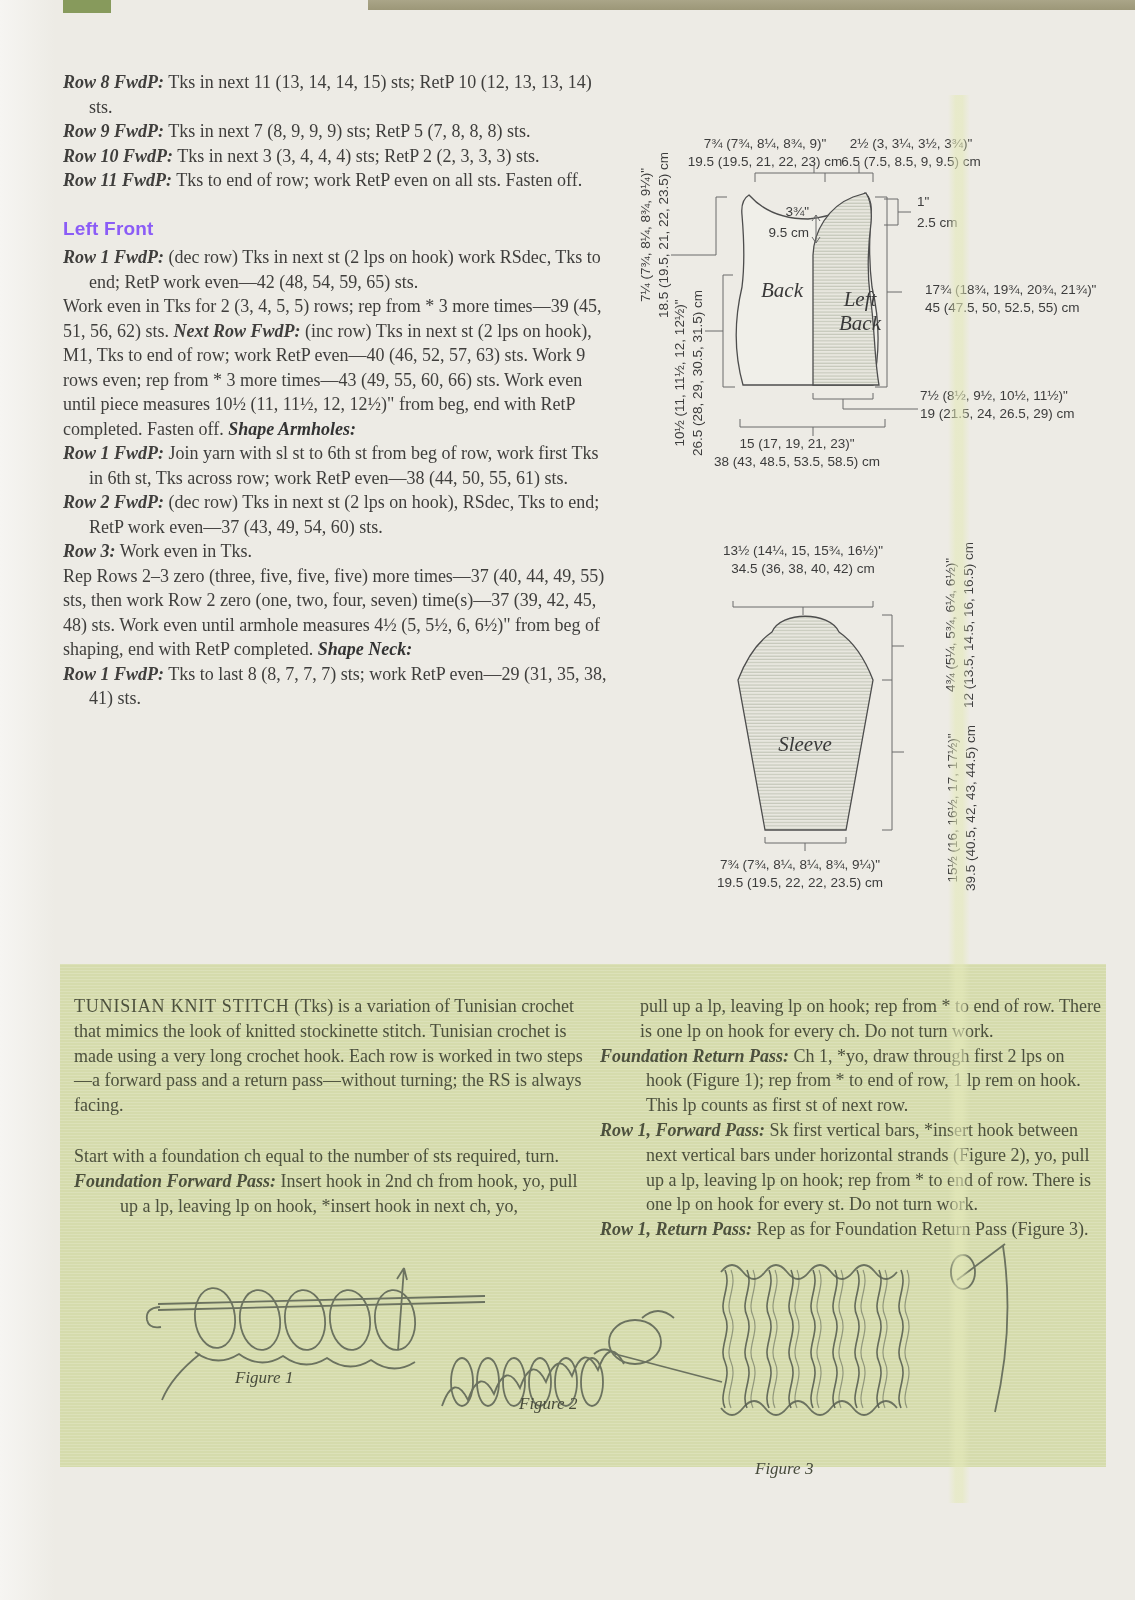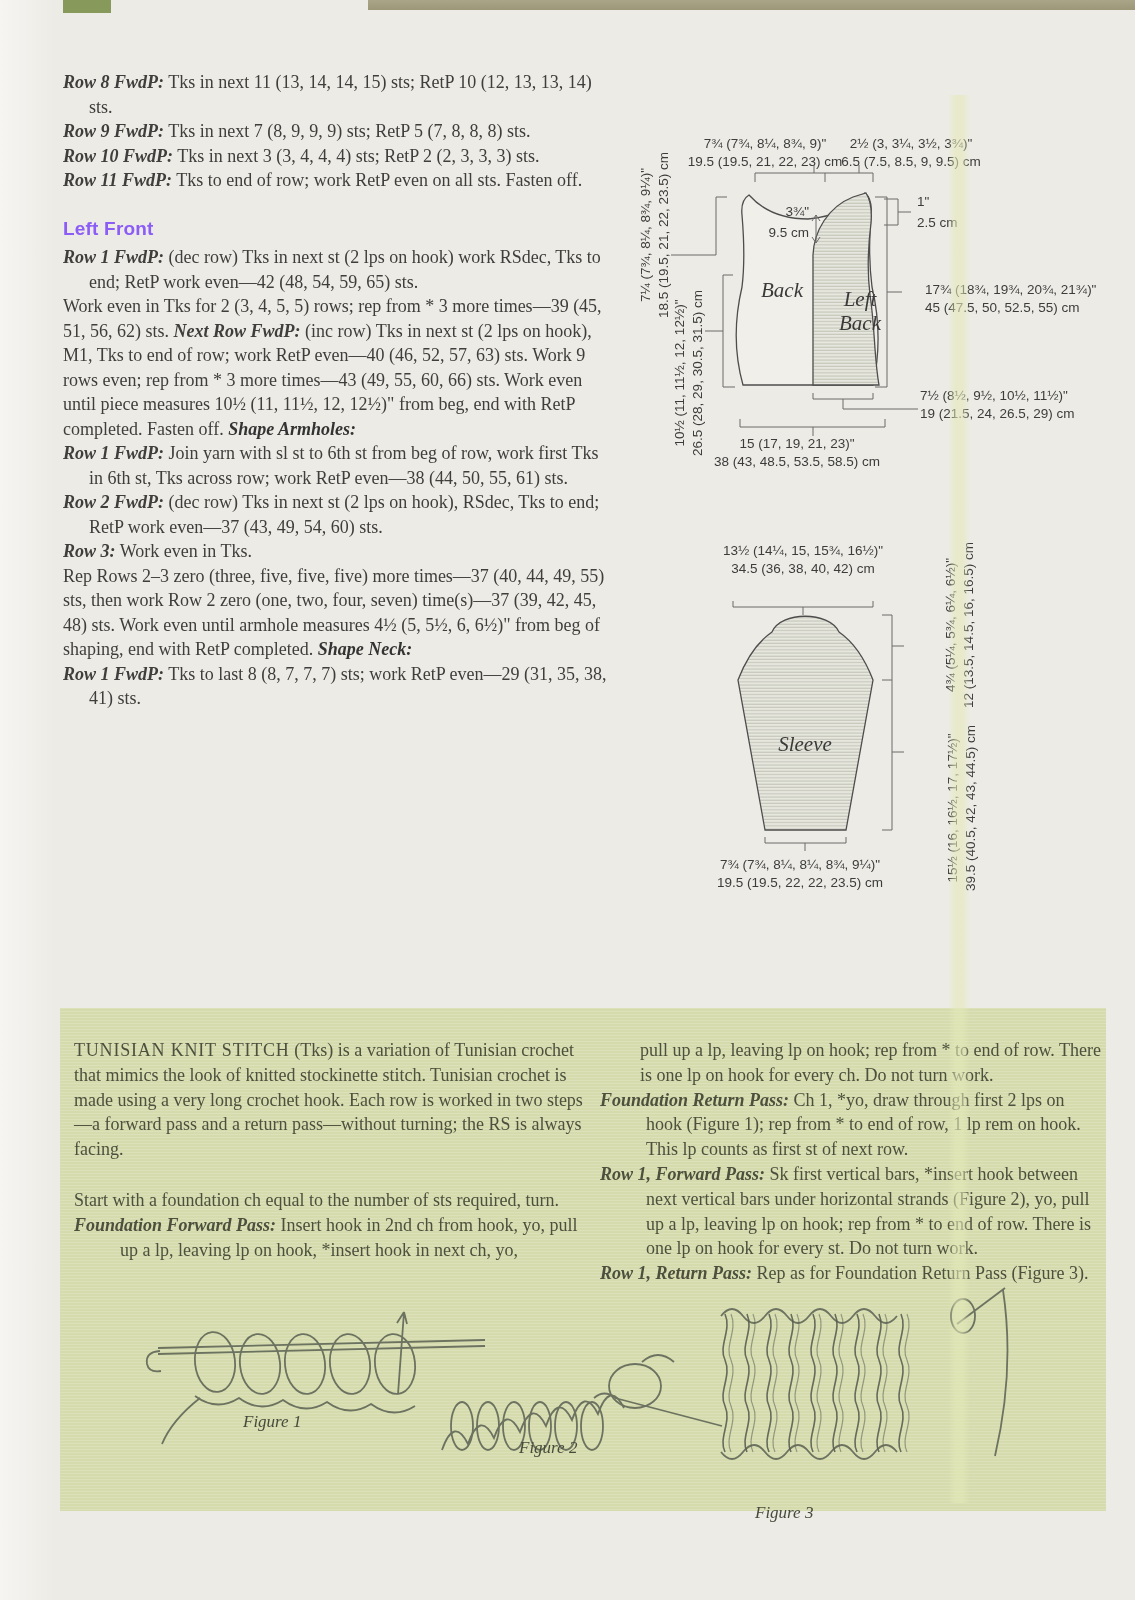--- a/index.html
+++ b/index.html
@@ -22,21 +22,21 @@
   .schem-body{left:615px;top:135px;width:480px;height:345px;}
   .schem-sleeve{left:640px;top:540px;width:460px;height:380px;}
   .schem svg{position:absolute;left:0;top:0;}
   .dl{position:absolute;font-family:"Liberation Sans",sans-serif;font-size:13.5px;line-height:18px;color:#3c3c3c;white-space:nowrap;}
   .dl.c{transform:translateX(-50%);text-align:center;}
   .dl.rr{text-align:right;transform:translateX(-100%);}
   .dl.rot{transform:translate(-50%,-50%) rotate(-90deg);text-align:center;}
   .glabel{position:absolute;font-family:"Liberation Serif",serif;font-style:italic;font-size:21px;color:#3a3a3a;transform:translateX(-50%);text-align:center;line-height:24px;white-space:nowrap;}
 
   
-  .stitch-box{position:absolute;left:60px;top:1008px;width:1046px;height:503px;background:#d5dbac;color:#4c503d;font-size:18px;line-height:24.8px;}
+  .stitch-box{position:absolute;left:60px;top:964px;width:1046px;height:503px;background:#d5dbac;color:#4c503d;font-size:18px;line-height:24.8px;}
   .stitch-box::before{content:"";position:absolute;inset:0;background:repeating-linear-gradient(180deg,rgba(255,255,255,.16) 0 1px,rgba(0,0,0,0) 1px 3px);pointer-events:none;}
   .gb-col{position:absolute;top:30px;}
   .gb-col1{left:14px;width:512px;}
   .gb-col2{left:540px;width:502px;}
   .gb-col p{margin:0;}
   .gb-space{margin-top:26px !important;}
   .gb-hang{padding-left:46px;text-indent:-46px;}
   .gb-cont{padding-left:40px;}
   .caps{letter-spacing:.8px;}
   .figcap{position:absolute;font-family:"Liberation Serif",serif;font-style:italic;font-size:17px;color:#474b3b;white-space:nowrap;}
@@ -182,21 +182,21 @@
         <ellipse cx="75" cy="66" rx="20" ry="30" transform="rotate(-6 75 66)"></ellipse>
         <ellipse cx="120" cy="68" rx="20" ry="30" transform="rotate(-6 120 68)"></ellipse>
         <ellipse cx="165" cy="68" rx="20" ry="30" transform="rotate(-6 165 68)"></ellipse>
         <ellipse cx="210" cy="68" rx="20" ry="30" transform="rotate(-6 210 68)"></ellipse>
         <ellipse cx="255" cy="68" rx="20" ry="30" transform="rotate(-6 255 68)"></ellipse>
         <path d="M55,100 q22,16 44,2 q22,16 44,2 q22,16 44,2 q22,16 44,2 q22,16 44,2"></path>
         <path d="M258,98 L264,16 M264,16 l-7,11 M264,16 l3,12"></path>
         <path d="M60,102 q-28,22 -38,46"></path>
       </g>
     </svg>
-    <div class="figcap" style="left:175px;top:402px;margin-left:8px;">Figure 1</div>
+    <div class="figcap" style="left:175px;top:402px;">Figure 1</div>
 
     <svg class="figsvg" style="left:370px;top:330px;" width="300" height="140" viewBox="0 0 300 140">
       <g stroke="#596052" stroke-width="1.8" fill="none" opacity="0.85">
         <path d="M12,112 q12,-34 26,-6 q12,-34 26,-6 q12,-34 26,-6 q12,-34 26,-6 q12,-34 26,-6 q12,-34 26,-6 q12,-34 26,-6"></path>
         <ellipse cx="32" cy="88" rx="11" ry="24"></ellipse>
         <ellipse cx="58" cy="88" rx="11" ry="24"></ellipse>
         <ellipse cx="84" cy="88" rx="11" ry="24"></ellipse>
         <ellipse cx="110" cy="88" rx="11" ry="24"></ellipse>
         <ellipse cx="136" cy="88" rx="11" ry="24"></ellipse>
         <ellipse cx="162" cy="88" rx="11" ry="24"></ellipse>

